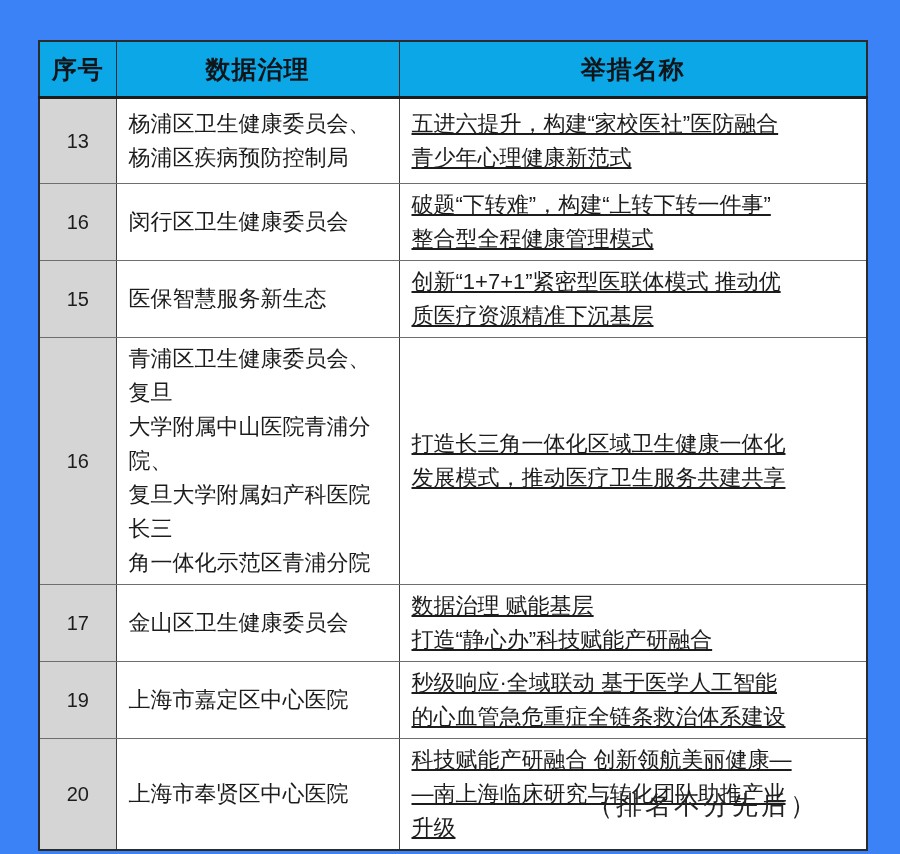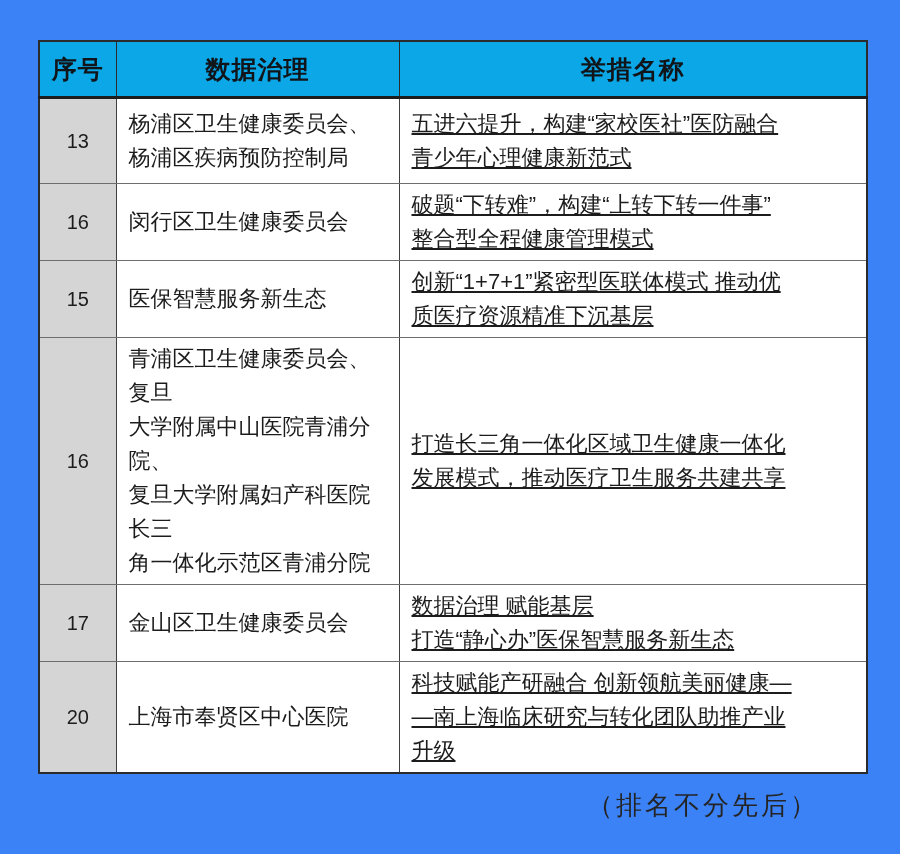--- a/index.html
+++ b/index.html
@@ -122,21 +122,27 @@
 大学附属中山医院青浦分院、
 复旦大学附属妇产科医院长三
 角一体化示范区青浦分院</td>
         <td class="measure-cell">打造长三角一体化区域卫生健康一体化
 发展模式，推动医疗卫生服务共建共享</td>
       </tr>
       <tr style="height:74px">
         <td class="no-cell">17</td>
         <td class="unit-cell">金山区卫生健康委员会</td>
         <td class="measure-cell">数据治理 赋能基层
-打造“静心办”医保智慧服务新生态</td>
+打造“静心办”科技赋能产研融合</td>
+      </tr>
+      <tr style="height:72px">
+        <td class="no-cell">19</td>
+        <td class="unit-cell">上海市嘉定区中心医院</td>
+        <td class="measure-cell">秒级响应·全域联动 基于医学人工智能
+的心血管急危重症全链条救治体系建设</td>
       </tr>
       <tr style="height:100px">
         <td class="no-cell">20</td>
         <td class="unit-cell">上海市奉贤区中心医院</td>
         <td class="measure-cell">科技赋能产研融合 创新领航美丽健康—
 —南上海临床研究与转化团队助推产业
 升级</td>
       </tr>
     </tbody>
   </table>

